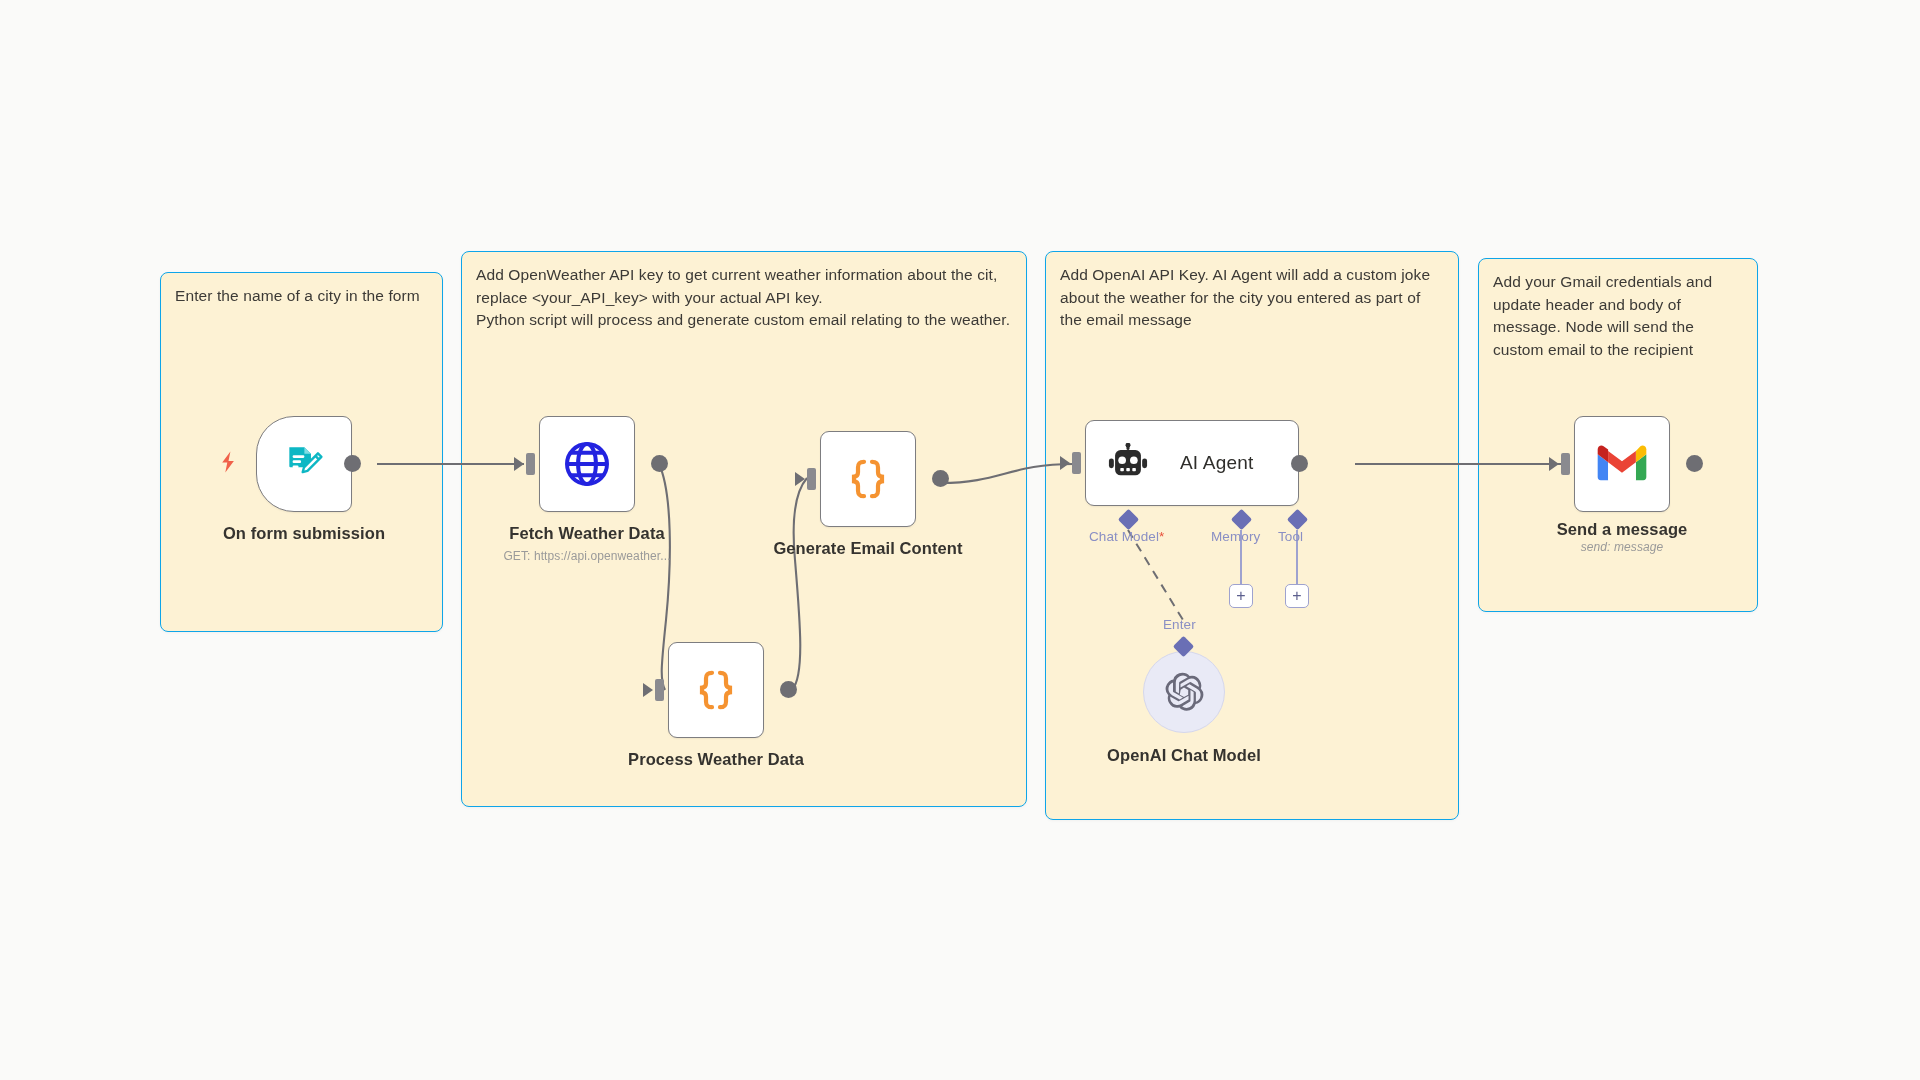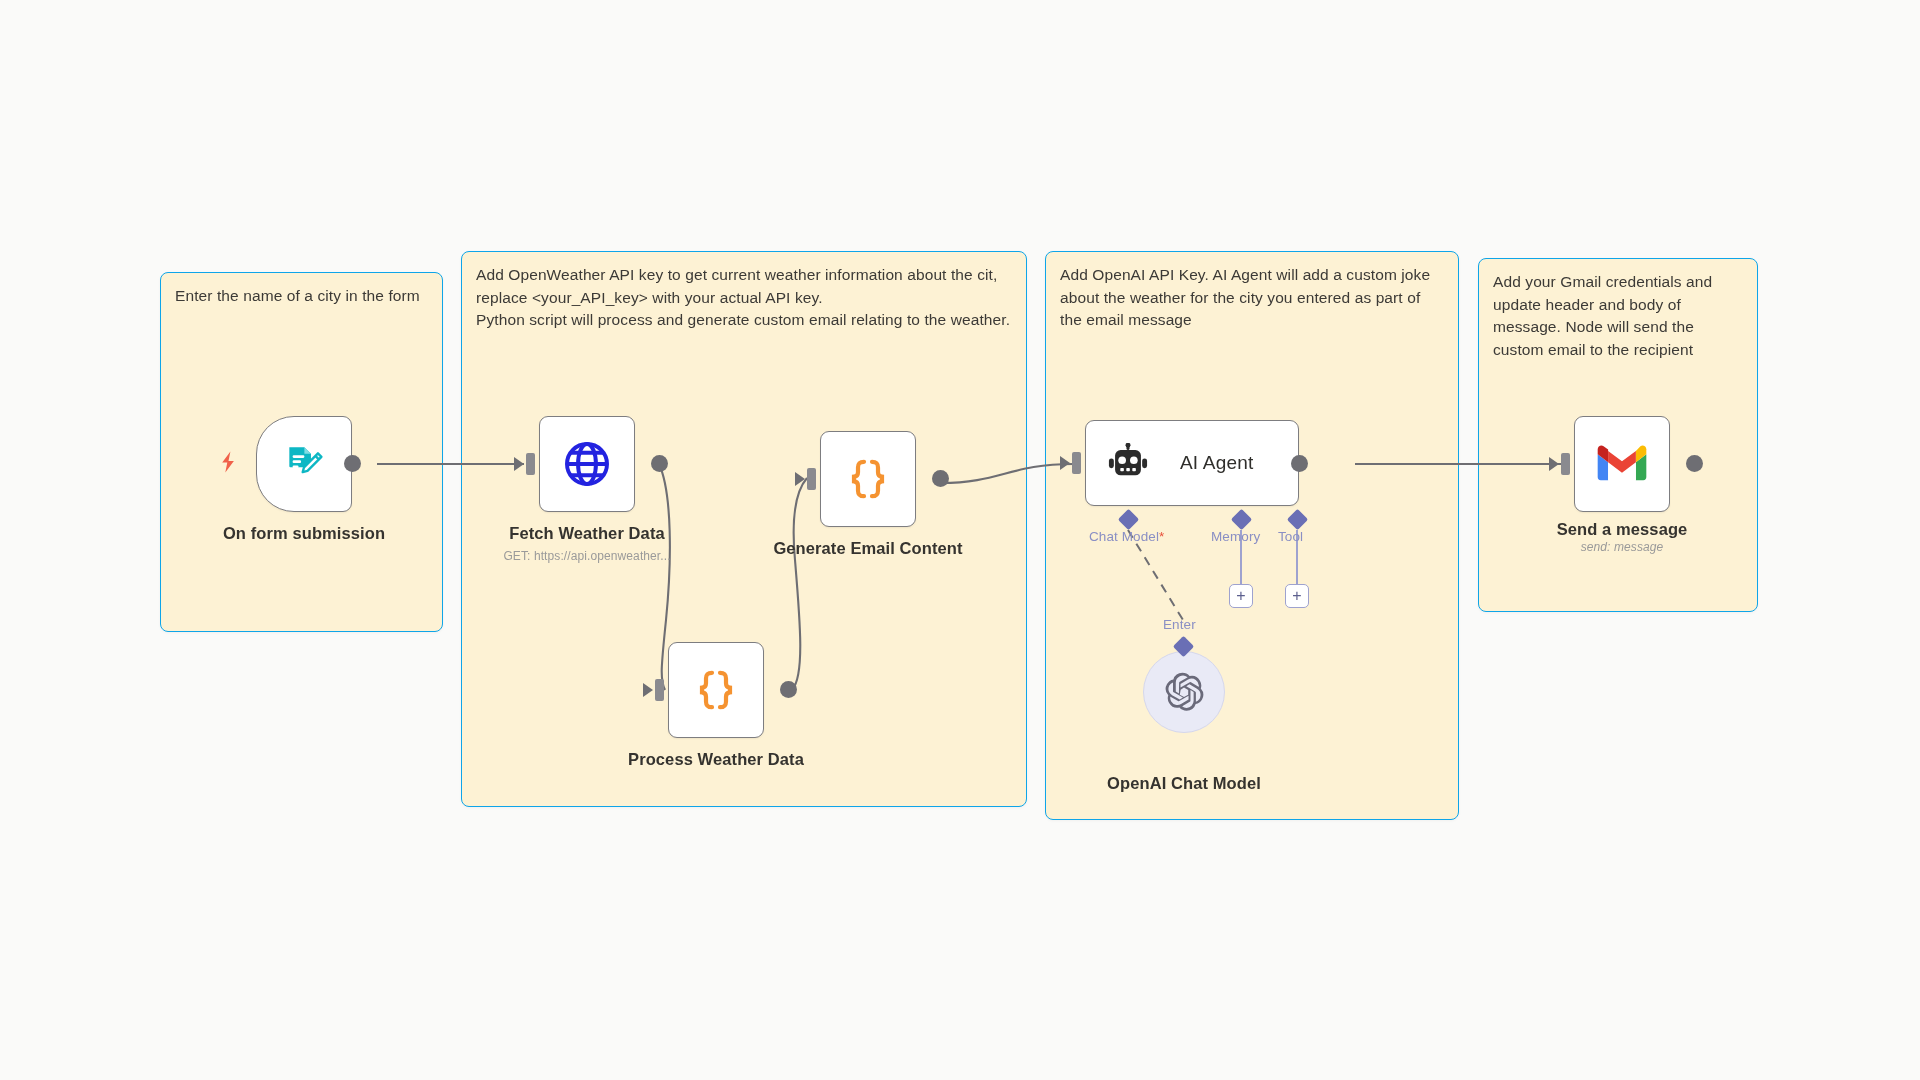--- a/index.html
+++ b/index.html
@@ -318,21 +318,21 @@
   <div class="diamond" style="left:1176px; top:639px;"></div>
 
   <div class="node" style="left:1143px; top:651px; width:82px; height:82px;">
     <div class="node-box round">
       <span>
         <svg class="icon-svg" width="42" height="42" viewBox="0 0 24 24">
           <path d="M21.6 10a5.4 5.4 0 0 0-.5-4.5 5.5 5.5 0 0 0-5.9-2.6A5.4 5.4 0 0 0 11.1 1a5.5 5.5 0 0 0-5.2 3.8A5.4 5.4 0 0 0 2.3 7.4a5.5 5.5 0 0 0 .7 6.4 5.4 5.4 0 0 0 .5 4.5 5.5 5.5 0 0 0 5.9 2.6 5.4 5.4 0 0 0 4.1 1.8 5.5 5.5 0 0 0 5.2-3.8 5.4 5.4 0 0 0 3.6-2.6 5.5 5.5 0 0 0-.7-6.3zM13.5 21.1a4.1 4.1 0 0 1-2.6-.9l.1-.1 4.3-2.5a.7.7 0 0 0 .4-.6v-6.1l1.8 1.1v5a4.1 4.1 0 0 1-4 4.1zM4.7 17.4a4.1 4.1 0 0 1-.5-2.8l.1.1 4.3 2.5a.7.7 0 0 0 .7 0l5.3-3v2.1l-4.3 2.5a4.1 4.1 0 0 1-5.6-1.4zM3.6 8.3A4.1 4.1 0 0 1 5.7 6.5v5.1a.7.7 0 0 0 .4.6l5.3 3-1.8 1.1L5.2 13.8a4.1 4.1 0 0 1-1.6-5.5zm15 3.5L13.3 8.7l1.8-1.1 4.3 2.5a4.1 4.1 0 0 1-.6 7.4v-5.1a.7.7 0 0 0-.3-.6zm1.8-2.7l-.1-.1L16 6.4a.7.7 0 0 0-.7 0l-5.3 3V7.4l4.3-2.5a4.1 4.1 0 0 1 6.1 4.3zM9.1 12.8l-1.8-1.1V6.8a4.1 4.1 0 0 1 6.7-3.2l-.1.1-4.3 2.5a.7.7 0 0 0-.4.6zm1-2.1L12 9.4l2.4 1.4v2.7L12 14.9l-2.4-1.4z" fill="#6a6a7a"></path>
         </svg>
       </span>
     </div>
-    <div class="node-title" style="top:95px;margin-top:28px;">OpenAI Chat Model</div>
+    <div class="node-title" style="top:95px;">OpenAI Chat Model</div>
   </div>
 
   <div class="node" style="left:1574px; top:416px; width:96px; height:96px;">
     <div class="node-box">
       <span>
         <svg class="icon-svg" width="50" height="38" viewBox="0 0 26 20">
           <path d="M1.8 18.6h3.9V9.1L0.2 4.9v12a1.7 1.7 0 0 0 1.6 1.7z" fill="#4285f4"></path>
           <path d="M20.3 18.6h3.9a1.7 1.7 0 0 0 1.6-1.7v-12l-5.5 4.2z" fill="#34a853"></path>
           <path d="M20.3 3.1v6l5.5-4.2V2.2c0-1.6-1.8-2.5-3.1-1.6z" fill="#fbbc04"></path>
           <path d="M5.7 18.6V9.1L13 14.6l7.3-5.5v9.5z" fill="#ffffff"></path>

